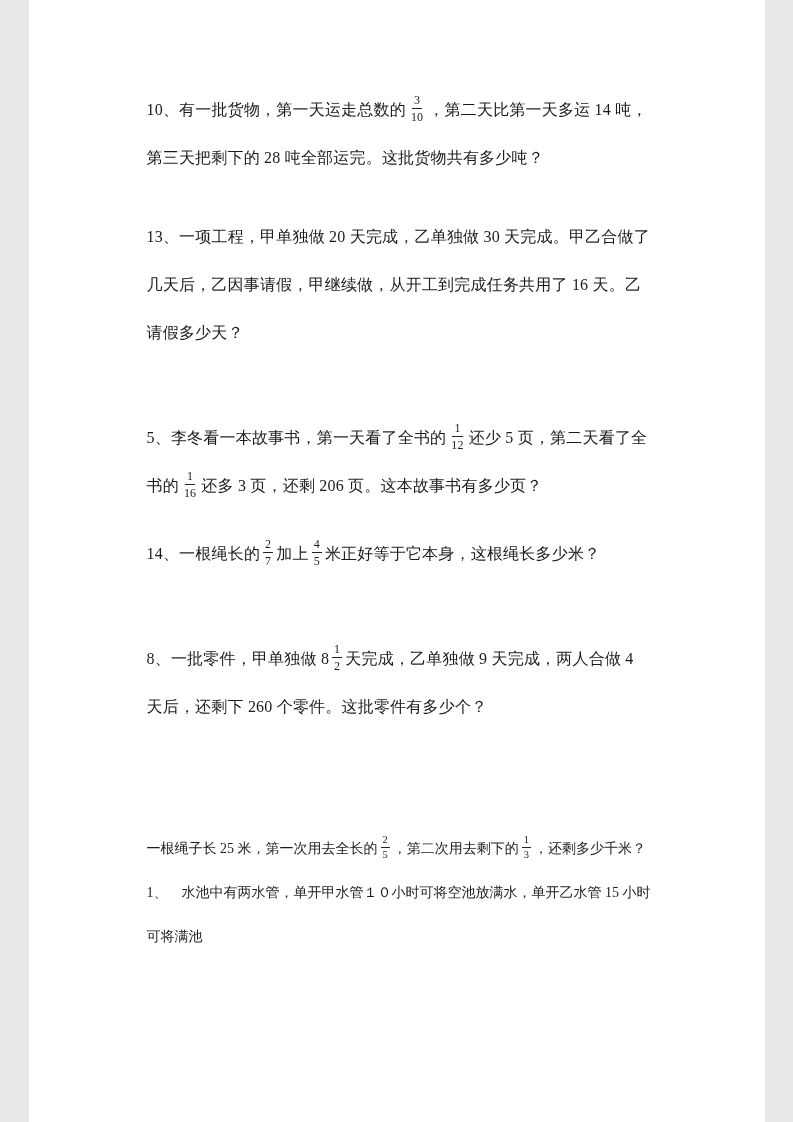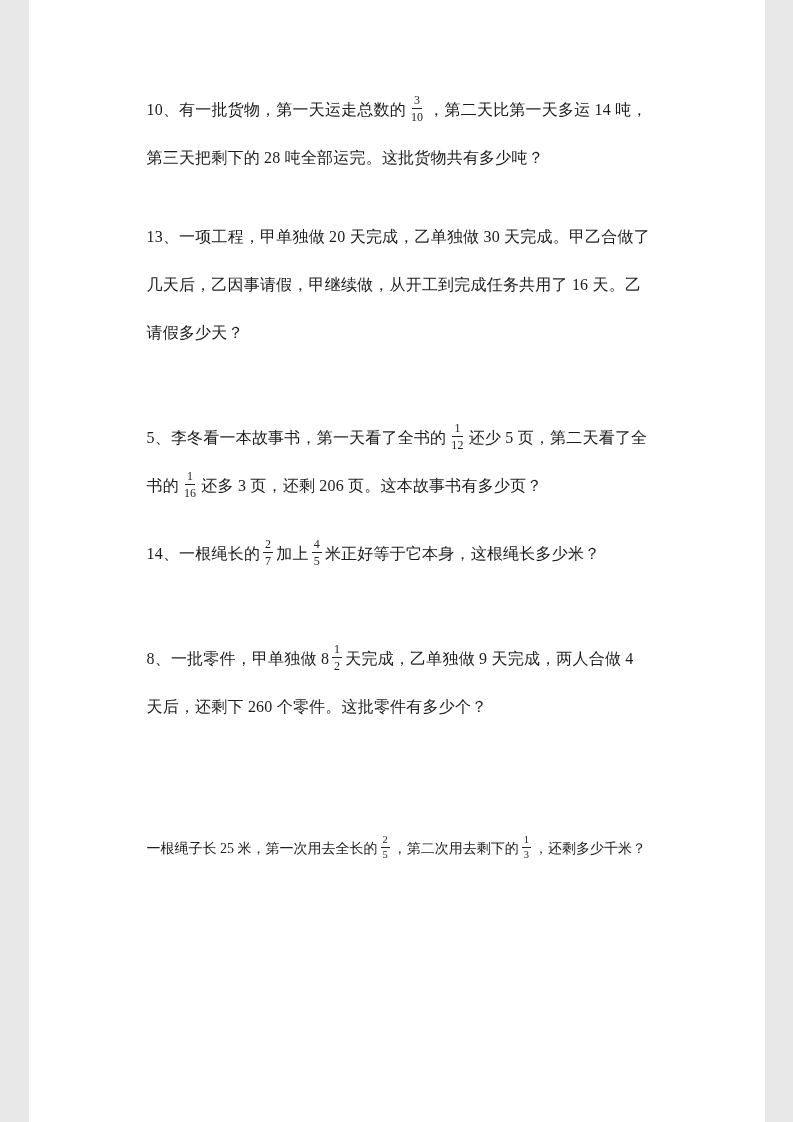--- a/index.html
+++ b/index.html
@@ -104,14 +104,17 @@
   <div class="problem small m96">
     <span class="num"></span><span class="body">一根绳子长 25 米，第一次用去全长的<span class="frac">
           <span class="fnum">2</span>
           <span class="fden">5</span>
         </span>，第二次用去剩下的<span class="frac">
           <span class="fnum">1</span>
           <span class="fden">3</span>
         </span>，还剩多少千米？</span>
   </div>
 
+  <div class="problem small m0">
+    <span class="num">1、</span><span class="body">　水池中有两水管，单开甲水管１０小时可将空池放满水，单开乙水管 15 小时可将满池</span>
+  </div>
 
 </div>
 
 </body></html>

